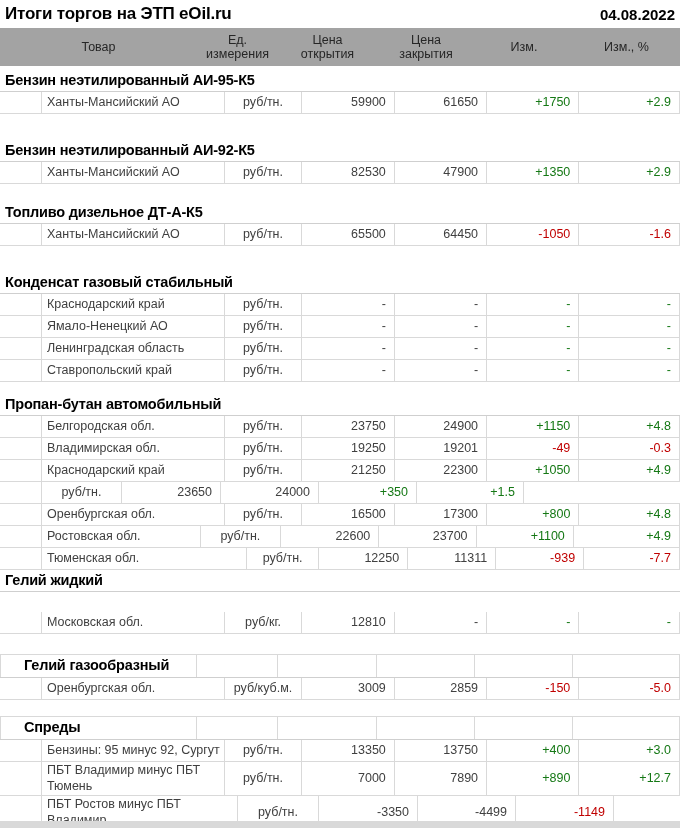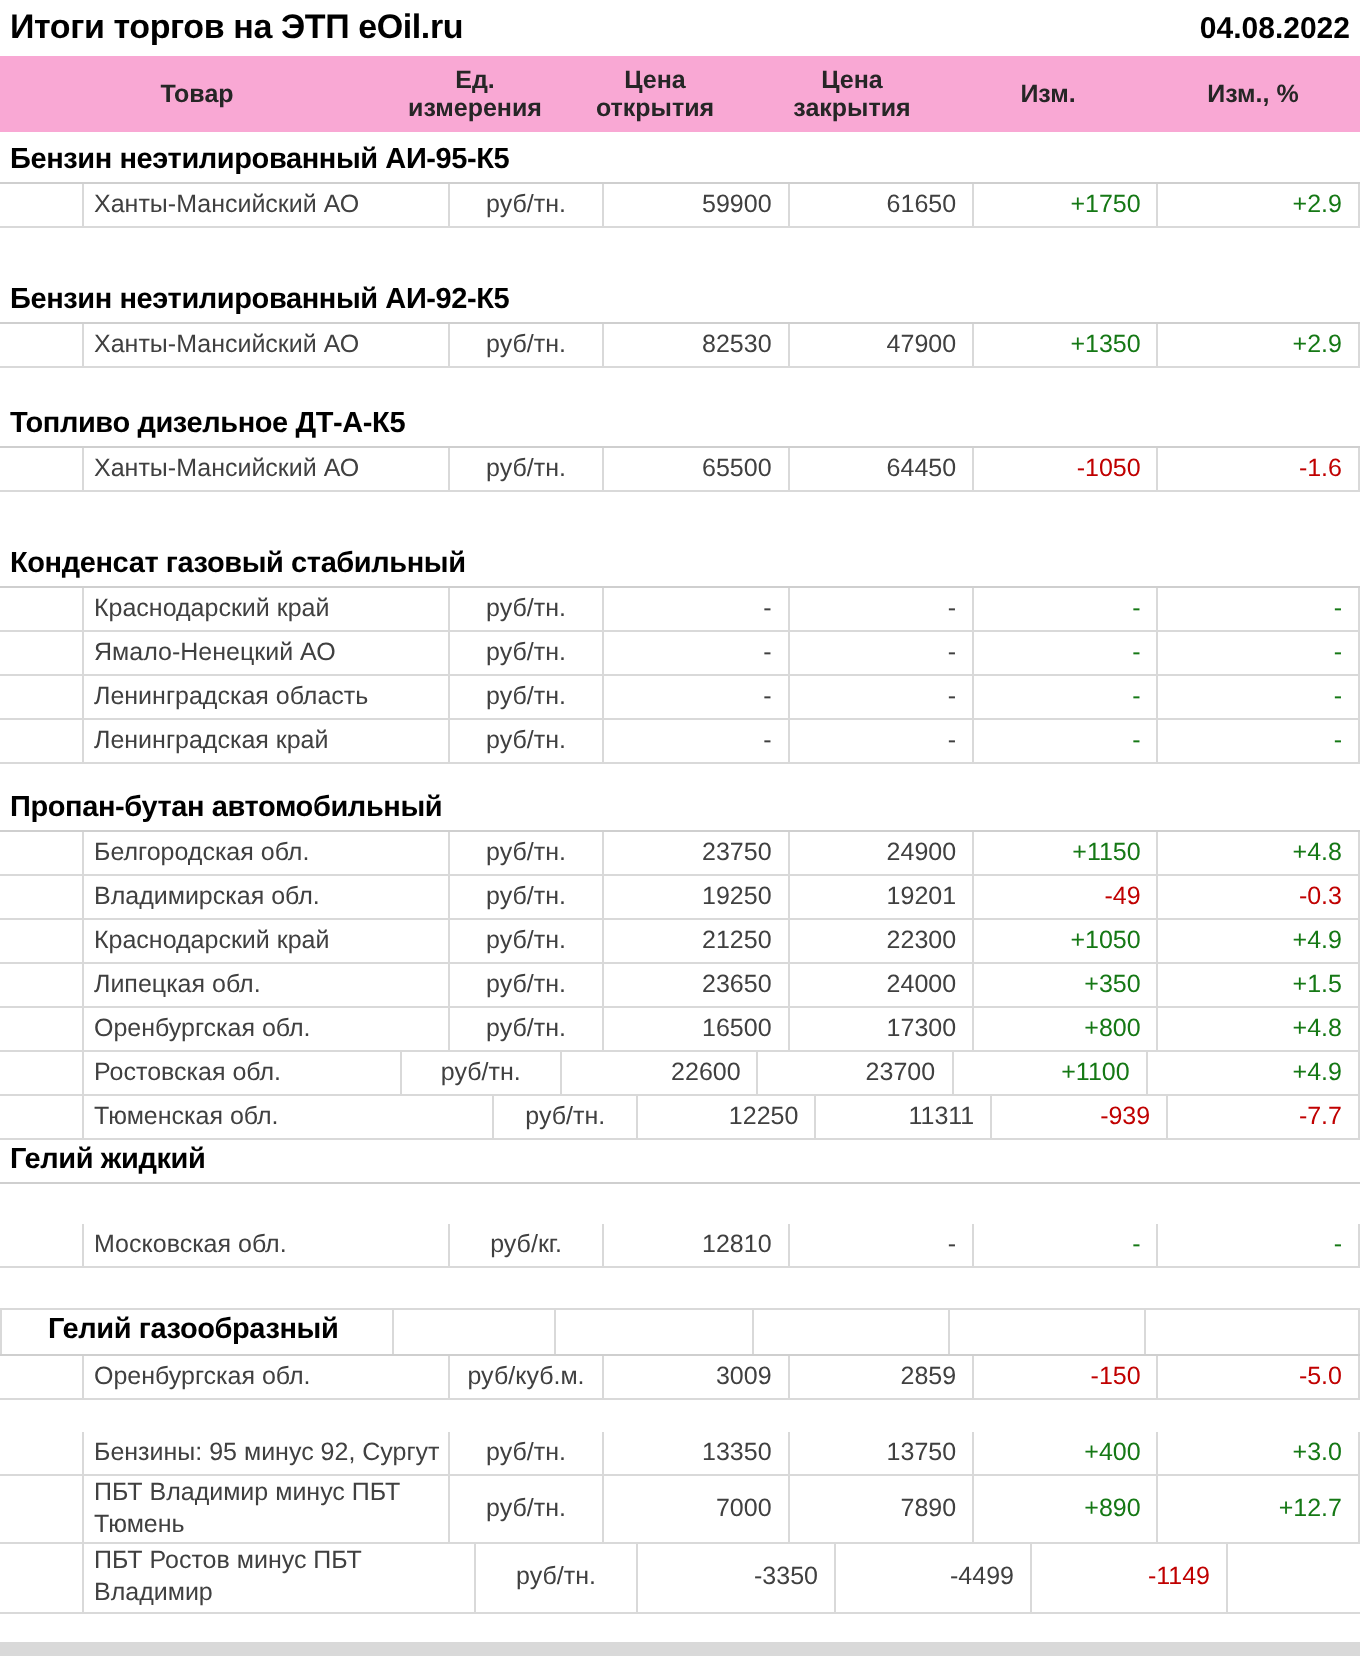--- a/index.html
+++ b/index.html
@@ -20,22 +20,22 @@
   }
   .title-row .title {
     font-size: 17px; font-weight: bold; color: #000;
     letter-spacing: -0.2px;
   }
   .title-row .date { font-size: 15px; font-weight: bold; color: #000; }
 
   
   .colheader {
     display: flex; align-items: center;
-    background: #f9a8d4; height: 38px;
-    font-size: 12.5px; font-weight: bold; color: #262626;
+    background: #a3a3a3; height: 38px;
+    font-size: 12.5px; font-weight: normal; color: #262626;
   }
   .colheader .hcell {
     box-sizing: border-box; text-align: center;
     white-space: pre-line; line-height: 1.15;
   }
 
   
   .sec-gap { width: 100%; }
   .sec-header {
     font-size: 14.5px; font-weight: bold; color: #000;
@@ -223,21 +223,21 @@
         </div>
         <div class="cell num pos" style="width: 98px;">
           <span>-</span>
         </div>
         <div class="cell num pos" style="width: 107px;">
           <span>-</span>
         </div>
       </div>
       <div class="row">
         <div class="cell prod" style="width: 197px;">
-          <span>Ленинградская край</span>
+          <span>Ставропольский край</span>
         </div>
         <div class="cell unit" style="width: 81px;">
           <span>руб/тн.</span>
         </div>
         <div class="cell num" style="width: 99px;">
           <span>-</span>
         </div>
         <div class="cell num" style="width: 98px;">
           <span>-</span>
         </div>
@@ -304,23 +304,20 @@
           <span>22300</span>
         </div>
         <div class="cell num pos" style="width: 98px;">
           <span>+1050</span>
         </div>
         <div class="cell num pos" style="width: 107px;">
           <span>+4.9</span>
         </div>
       </div>
       <div class="row">
-        <div class="cell prod" style="width: 197px;">
-          <span>Липецкая обл.</span>
-        </div>
         <div class="cell unit" style="width: 81px;">
           <span>руб/тн.</span>
         </div>
         <div class="cell num" style="width: 99px;">
           <span>23650</span>
         </div>
         <div class="cell num" style="width: 98px;">
           <span>24000</span>
         </div>
         <div class="cell num pos" style="width: 98px;">
@@ -435,20 +432,28 @@
           <span>2859</span>
         </div>
         <div class="cell num neg" style="width: 98px;">
           <span>-150</span>
         </div>
         <div class="cell num neg" style="width: 107px;">
           <span>-5.0</span>
         </div>
       </div>
       <div class="sec-gap" style="height: 16px;"></div>
+      <div class="sec-header ruled">
+        <div class="hcol" style="width: 197px;">Спреды</div>
+        <div class="hcol" style="width: 81px;"></div>
+        <div class="hcol" style="width: 99px;"></div>
+        <div class="hcol" style="width: 98px;"></div>
+        <div class="hcol" style="width: 98px;"></div>
+        <div class="hcol" style="width: 107px;"></div>
+      </div>
       <div class="row">
         <div class="cell prod" style="width: 197px;">
           <span>Бензины: 95 минус 92, Сургут</span>
         </div>
         <div class="cell unit" style="width: 81px;">
           <span>руб/тн.</span>
         </div>
         <div class="cell num" style="width: 99px;">
           <span>13350</span>
         </div>

